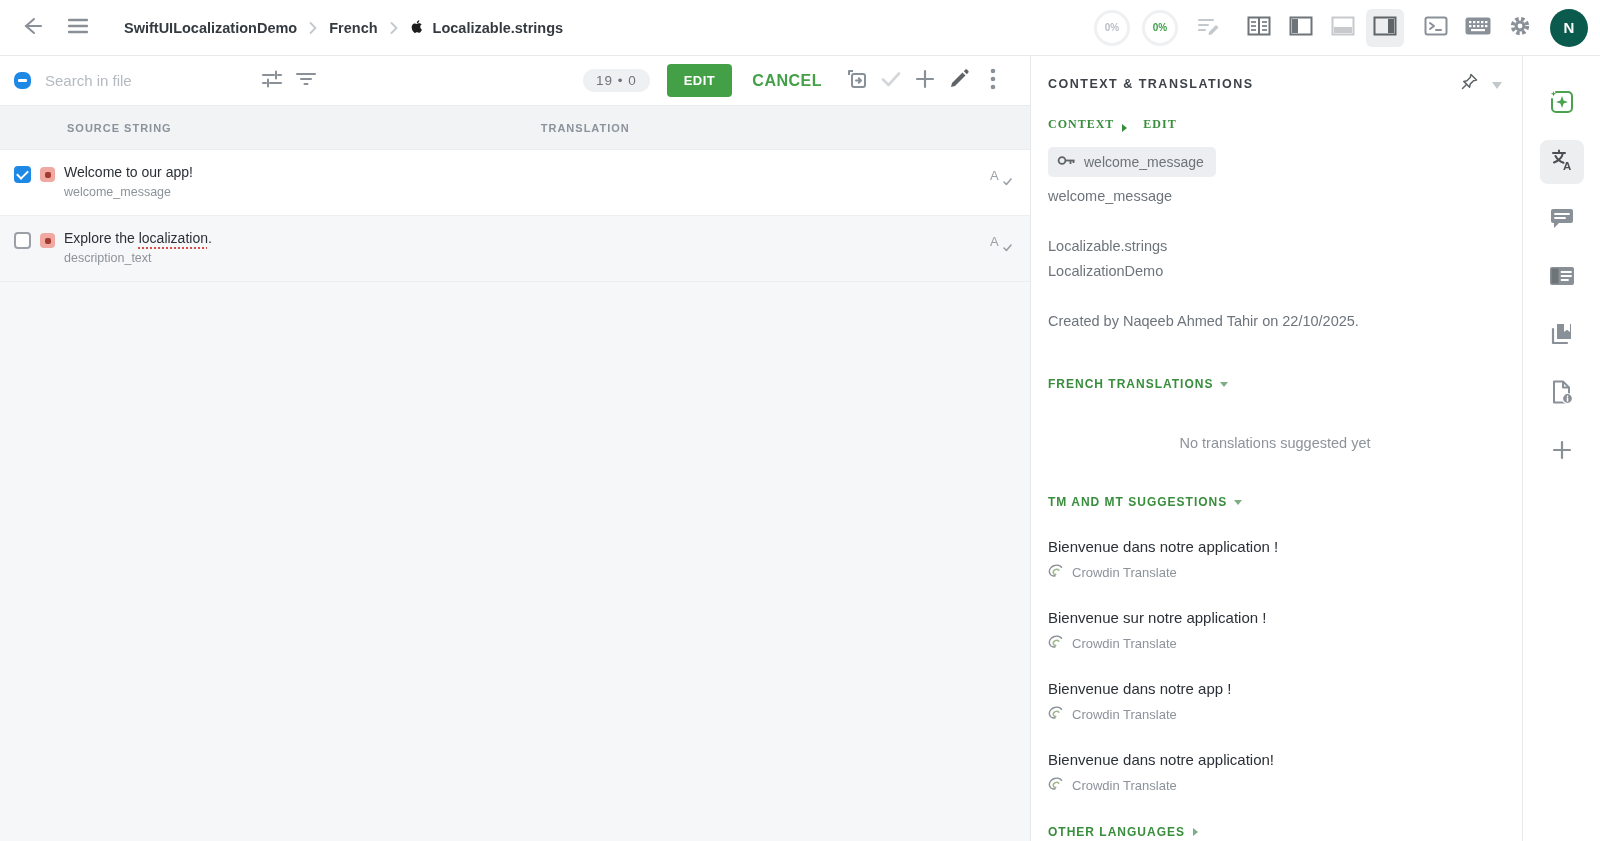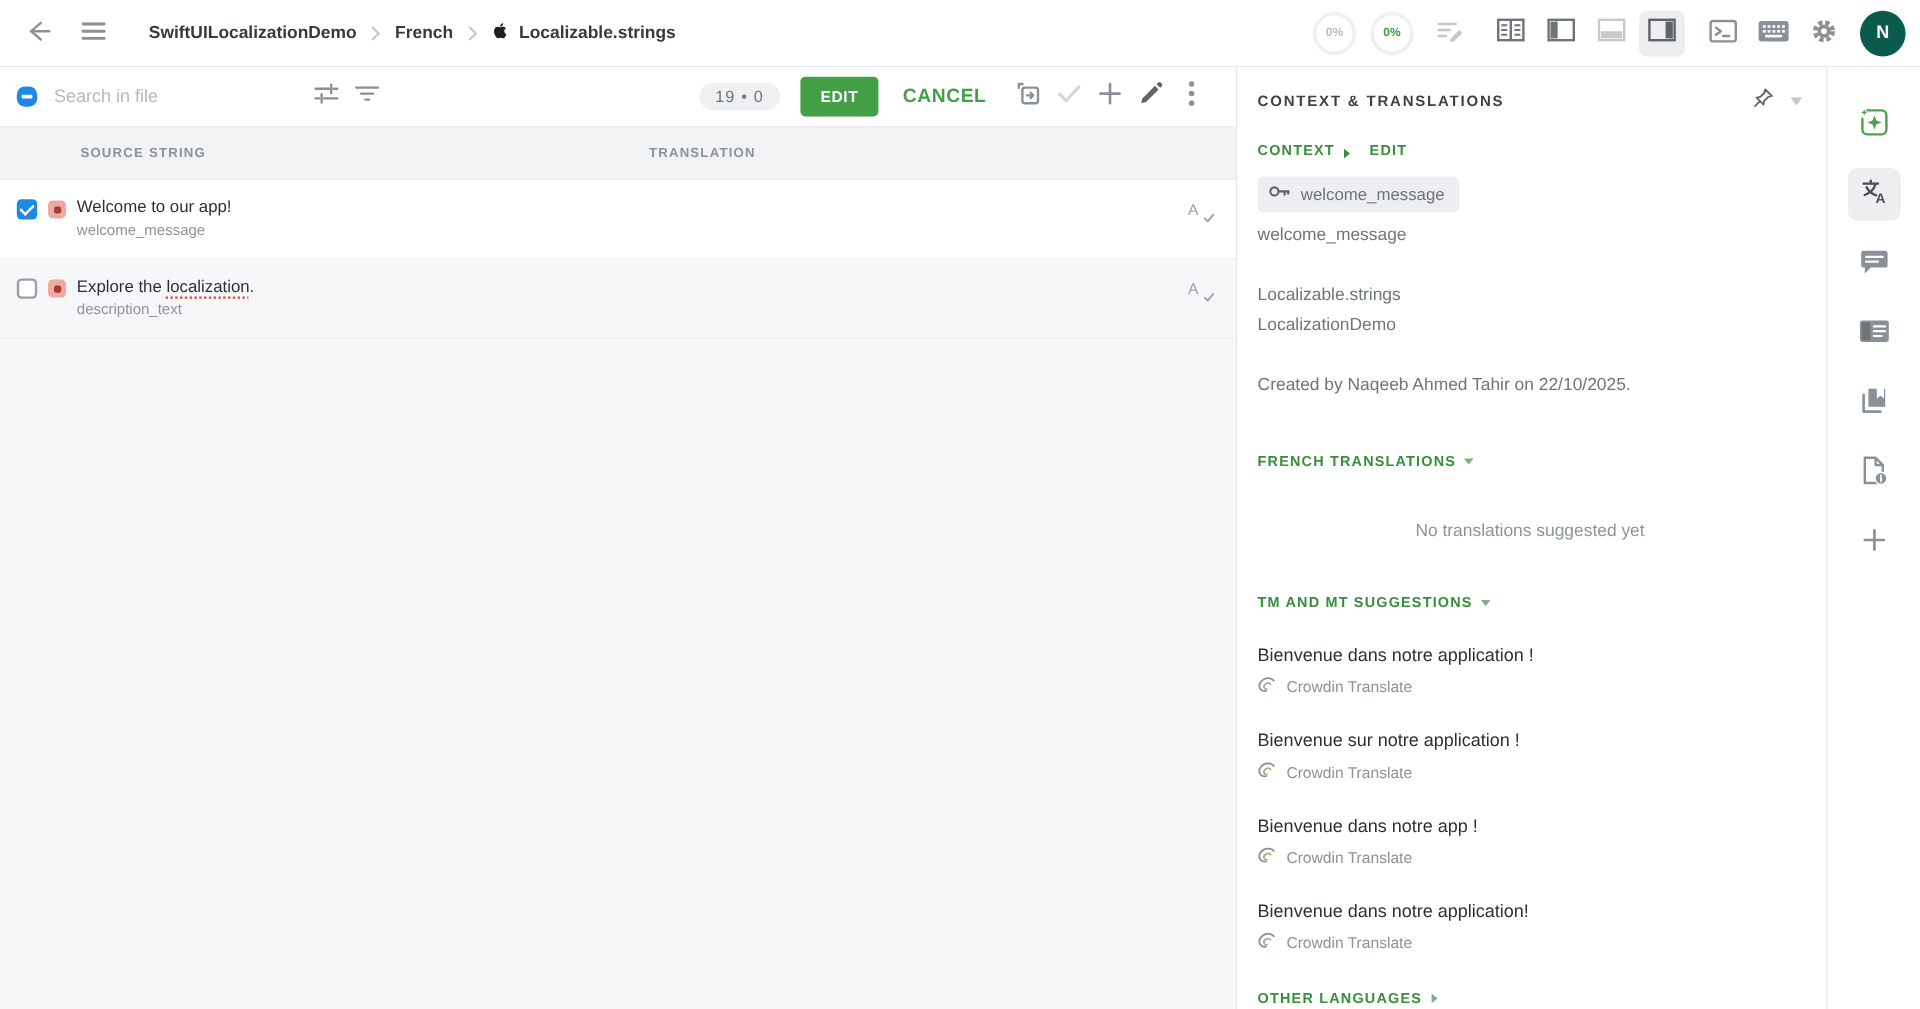--- a/index.html
+++ b/index.html
@@ -84,21 +84,21 @@
   .caret { display:inline-block; width:1.5px; height:19px; background:#3a3f45; margin-right:2px; }
   .trans-placeholder { font-size:15px; color:#b4bac0; }
   .spell-icon { position:absolute; right:22px; top:16px; width:18px; height:18px; color:#9aa0a6; }
   .spell-icon .a { font-size:13px; font-weight:400; }
   .spell-icon svg { position:absolute; right:-4px; bottom:-2px; }
 
   
   .panel-head { display:flex; align-items:center; padding-top:17px; }
   .panel-title { font-size:12.5px; font-weight:700; letter-spacing:1.5px; color:#3c4248; }
   .panel-head-icons { margin-left:auto; display:flex; align-items:center; gap:14px; }
-  .ctx-row { margin-top:23px; display:flex; align-items:flex-end; gap:8px; }
+  .ctx-row { margin-top:23px; display:flex; align-items:flex-end; gap:8px;font-family:Liberation Serif, serif; }
   .green-link { color:#388e3c; font-size:12px; font-weight:700; letter-spacing:1px; cursor:pointer; }
   .tri-right { width:0; height:0; border-top:4px solid transparent; border-bottom:4px solid transparent;
                border-left:5px solid #388e3c; display:inline-block; }
   .tri-down { width:0; height:0; border-left:4.5px solid transparent; border-right:4.5px solid transparent;
               border-top:5px solid #7fae85; display:inline-block; margin-left:7px; }
   .key-chip { margin-top:15px; display:inline-flex; align-items:center; gap:8px; background:#eceef1;
               border-radius:5px; padding:6px 12px 6px 9px; cursor:pointer; }
   .key-chip-label { font-size:14px; color:#6d747b; }
   .key-name { margin-top:11px; font-size:14.5px; color:#6d747b; }
   .meta-block { margin-top:34px; display:flex; flex-direction:column; gap:9px; }

